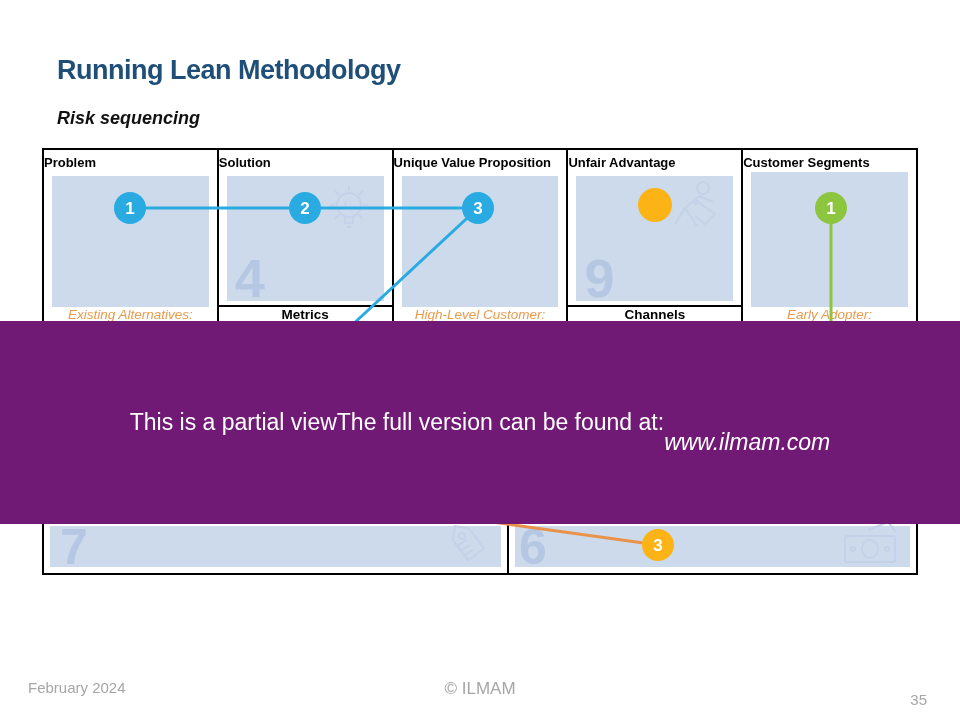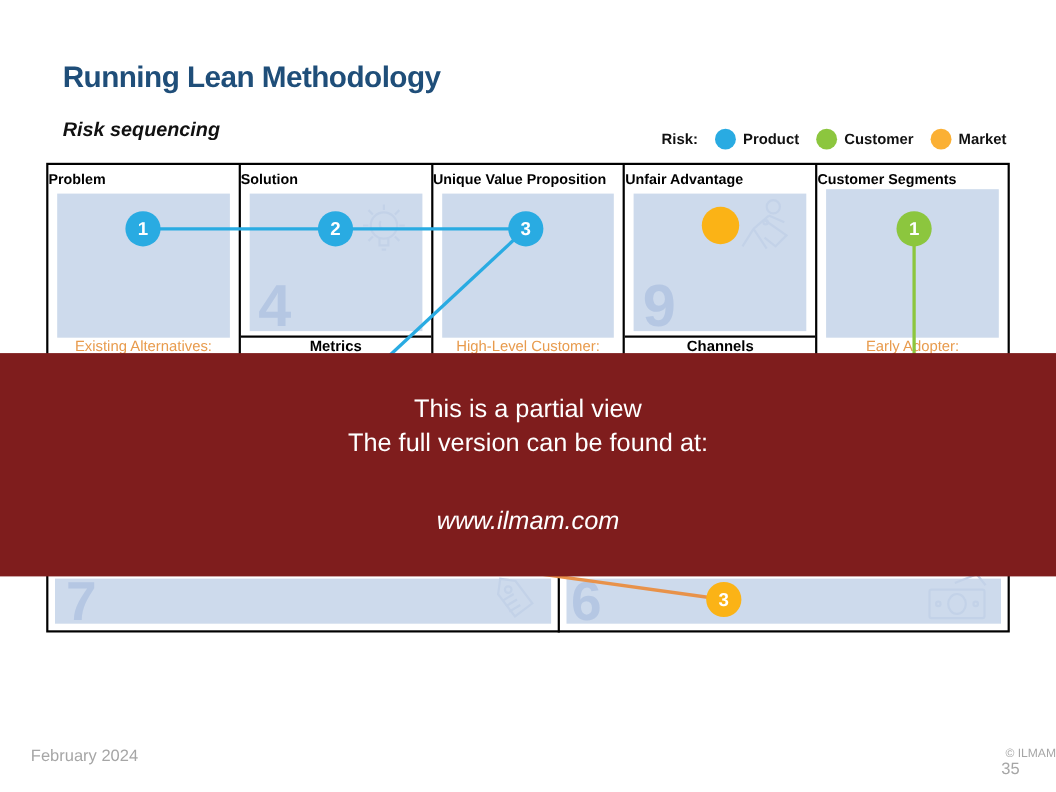--- a/index.html
+++ b/index.html
@@ -26,76 +26,67 @@
   .col{position:relative;flex:1;border-right:2px solid #000;box-sizing:border-box;}
   .col:last-child{border-right:none;}
   .col-header{position:absolute;top:5px;left:0;width:100%;text-align:left;
               font-size:13px;font-weight:bold;color:#000;white-space:nowrap;}
   .fillbox{position:absolute;left:8px;right:8px;background:#CDDAEC;}
   .fb-tall{top:26px;height:131px;}
   .fb-short{top:26px;height:125px;}
   .fb-cs{top:22px;height:135px;}
   .divider{position:absolute;left:0;width:100%;top:155px;border-top:2px solid #000;}
   .sublabel{position:absolute;top:157px;left:0;width:100%;text-align:center;font-size:13.5px;}
-  .sub-orange{color:#E89B4D;}
+  .sub-orange{color:#E89B4D;font-style:italic;}
   .sub-black{color:#000;font-weight:bold;}
   .bignum{position:absolute;font-weight:bold;color:#B5C7E3;line-height:1;}
   .bn-4,.bn-9{left:8px;bottom:-4px;font-size:54px;}
   .bn-7{left:10px;top:-4px;font-size:50px;}
   .bn-6{left:4px;top:-4px;font-size:50px;}
 
   .bottom-row{position:absolute;left:0;top:372px;width:100%;height:53px;display:flex;}
   .bcell-left{position:relative;width:465px;border-right:2px solid #000;box-sizing:border-box;}
   .bcell-right{position:relative;flex:1;}
   .bfill{position:absolute;left:6px;right:6px;top:4px;bottom:8px;background:#CDDAEC;}
 
   .ghost-icon{position:absolute;}
   .ghost-icon svg{display:block;}
 
   
   .markers{position:absolute;left:0;top:0;width:960px;height:720px;z-index:3;pointer-events:none;}
   .markers text{font-family:"Liberation Sans",sans-serif;font-size:17px;font-weight:bold;fill:#fff;
                 text-anchor:middle;}
 
   
-  .overlay{position:absolute;left:0;top:321px;width:960px;height:203px;background:#7f1d1d;
-           z-index:5;display:flex;flex-direction:column;justify-content:center;
+  .overlay{position:absolute;left:0;top:321px;width:960px;height:203px;background:#701a75;
+           z-index:5;display:flex;flex-direction:row;justify-content:center;
            align-items:center;color:#fff;}
   .overlay .ov-line{font-size:23px;line-height:31px;}
   .overlay .ov-url{font-style:italic;margin-top:40px;}
 
   
   .note{position:absolute;left:55px;top:589px;width:850px;height:62px;background:#F1F1F1;}
   .bullet{position:absolute;left:13px;top:17px;width:7px;height:7px;background:#963634;}
   .note-text{position:absolute;left:33px;top:8px;width:805px;font-size:15.5px;font-weight:bold;
              color:#111;line-height:23px;letter-spacing:-0.3px;}
 
   
   .footer-date{position:absolute;left:28px;top:679px;font-size:15px;color:#A6A6A6;}
-  .footer-copy{position:absolute;left:0;top:679px;width:100%;text-align:right;
-               font-size:11px;color:#A6A6A6;}
+  .footer-copy{position:absolute;left:0;top:679px;width:100%;text-align:center;
+               font-size:17px;color:#A6A6A6;}
   .footer-page{position:absolute;right:33px;top:679px;font-size:15px;color:#A6A6A6;margin-top:12px;}
 </style>
 </head>
 <body>
 
 <div class="slide">
 
   <div class="title">Running Lean Methodology</div>
   <div class="subtitle">Risk sequencing</div>
 
-  <div class="legend">
-    <span>Risk:</span>
-    <span class="swatch sw-product"></span>
-    <span>Product</span>
-    <span class="swatch sw-customer"></span>
-    <span>Customer</span>
-    <span class="swatch sw-market"></span>
-    <span>Market</span>
-  </div>
 
   <div class="canvas">
     <div class="cols">
 
       <div class="col">
         <div class="col-header">Problem</div>
         <div class="fillbox fb-tall"></div>
         <div class="sublabel sub-orange">Existing Alternatives:</div>
       </div>
 

